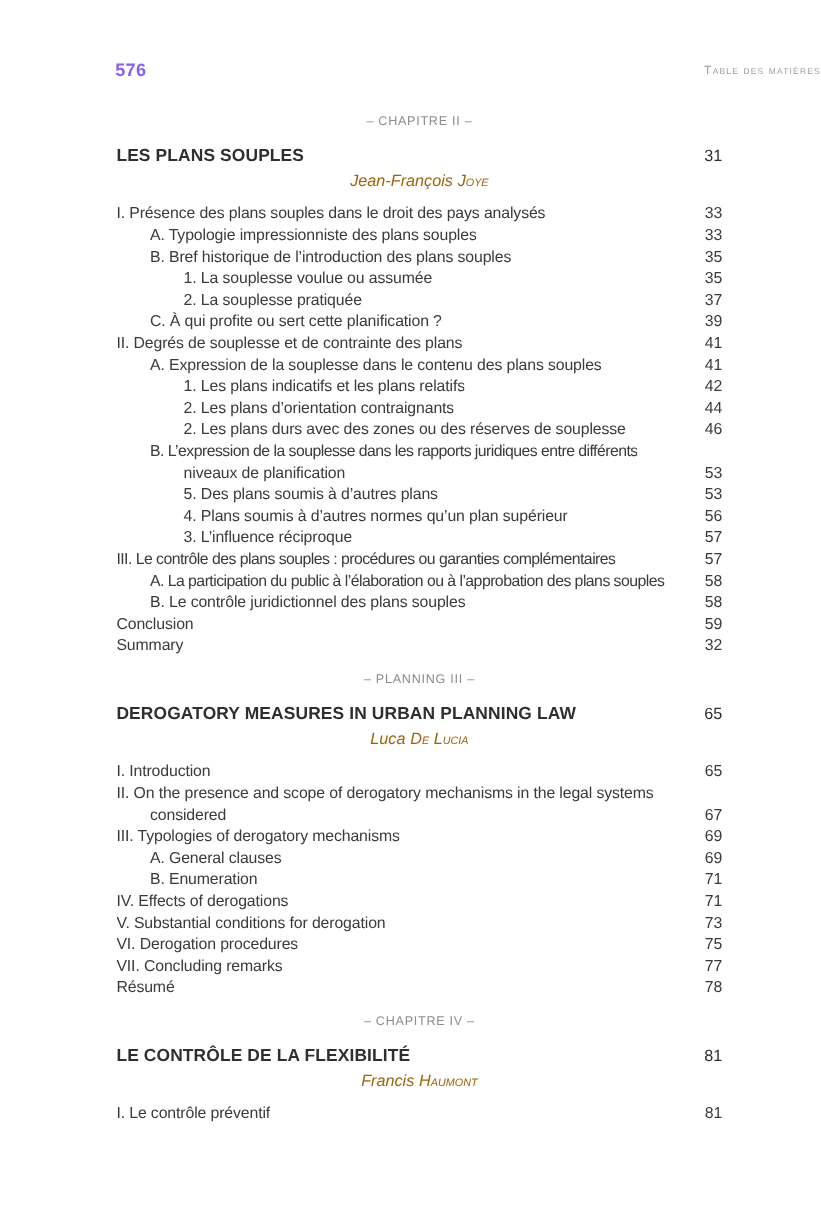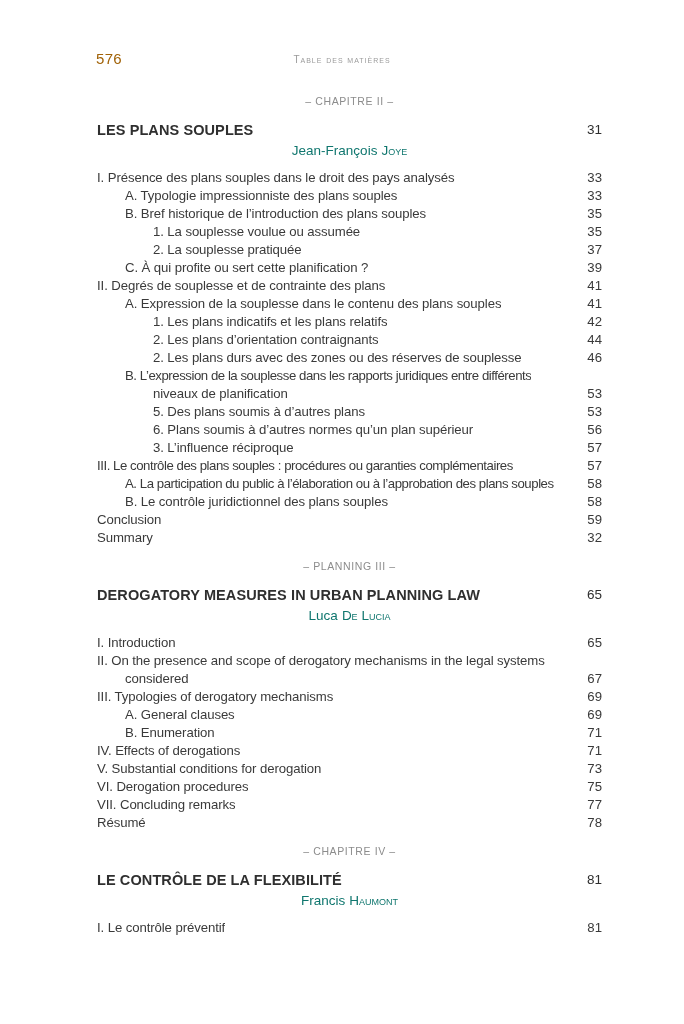--- a/index.html
+++ b/index.html
@@ -8,24 +8,24 @@
     width:684px;height:1024px;
     background:#ffffff;
     font-family:"Liberation Sans", sans-serif;
     color:#3a3a3a;
     overflow:hidden;
   }
   
   .running-head{position:absolute;top:50px;left:0;right:0;height:20px;}
   .folio{
     position:absolute;left:96px;top:0;
-    font-size:15px;font-weight:400;color:#a16207;letter-spacing:0.3px;
+    font-size:15px;font-weight:700;color:#8b5cf6;letter-spacing:0.3px;
   }
   .running-title{
-    position:absolute;left:0;right:0;top:4px;text-align:center;
+    position:absolute;left:0;right:0;top:4px;text-align:right;
     font-size:10px;color:#9b9b9b;
     font-variant:small-caps;letter-spacing:1px;
   }
   
   .toc{position:absolute;left:97px;top:88px;width:505px;}
   .chapter{margin-top:12px;}
   .chapter:first-child{margin-top:6px;}
   .chapter-label{
     text-align:center;color:#8c8c8c;
     font-size:10.5px;line-height:14px;letter-spacing:0.6px;
@@ -35,21 +35,21 @@
   }
   .chapter-title{
     font-size:14.5px;font-weight:700;color:#2f2f2f;letter-spacing:0.1px;
   }
   .chapter-page{
     position:absolute;right:0;top:0;
     font-size:13.5px;font-weight:400;color:#2f2f2f;
   }
   .author-row{
     margin-top:3px;line-height:17px;text-align:center;
-    font-size:13.5px;color:#0f766e;
+    font-style:italic;font-size:13.5px;color:#a16207;
   }
   .author-surname{font-variant:small-caps;margin-left:4px;}
   .entries{margin-top:10px;}
   .entry{
     display:flex;align-items:baseline;line-height:18px;
   }
   .entry-text{
     font-size:13.2px;letter-spacing:-0.1px;
     white-space:nowrap;overflow:hidden;flex:0 1 auto;
   }
@@ -125,21 +125,21 @@
           </div>
           <div class="entry lvl2">
             <span class="entry-text">niveaux de planification</span>
             <span class="entry-page">53</span>
           </div>
           <div class="entry lvl2">
             <span class="entry-text">5. Des plans soumis à d’autres plans</span>
             <span class="entry-page">53</span>
           </div>
           <div class="entry lvl2">
-            <span class="entry-text">6. Plans soumis à d’autres normes qu’un plan supérieur</span>
+            <span class="entry-text">4. Plans soumis à d’autres normes qu’un plan supérieur</span>
             <span class="entry-page">56</span>
           </div>
           <div class="entry lvl2">
             <span class="entry-text">3. L’influence réciproque</span>
             <span class="entry-page">57</span>
           </div>
           <div class="entry lvl0">
             <span class="entry-text long">III. Le contrôle des plans souples : procédures ou garanties complémentaires</span>
             <span class="entry-page">57</span>
           </div>

